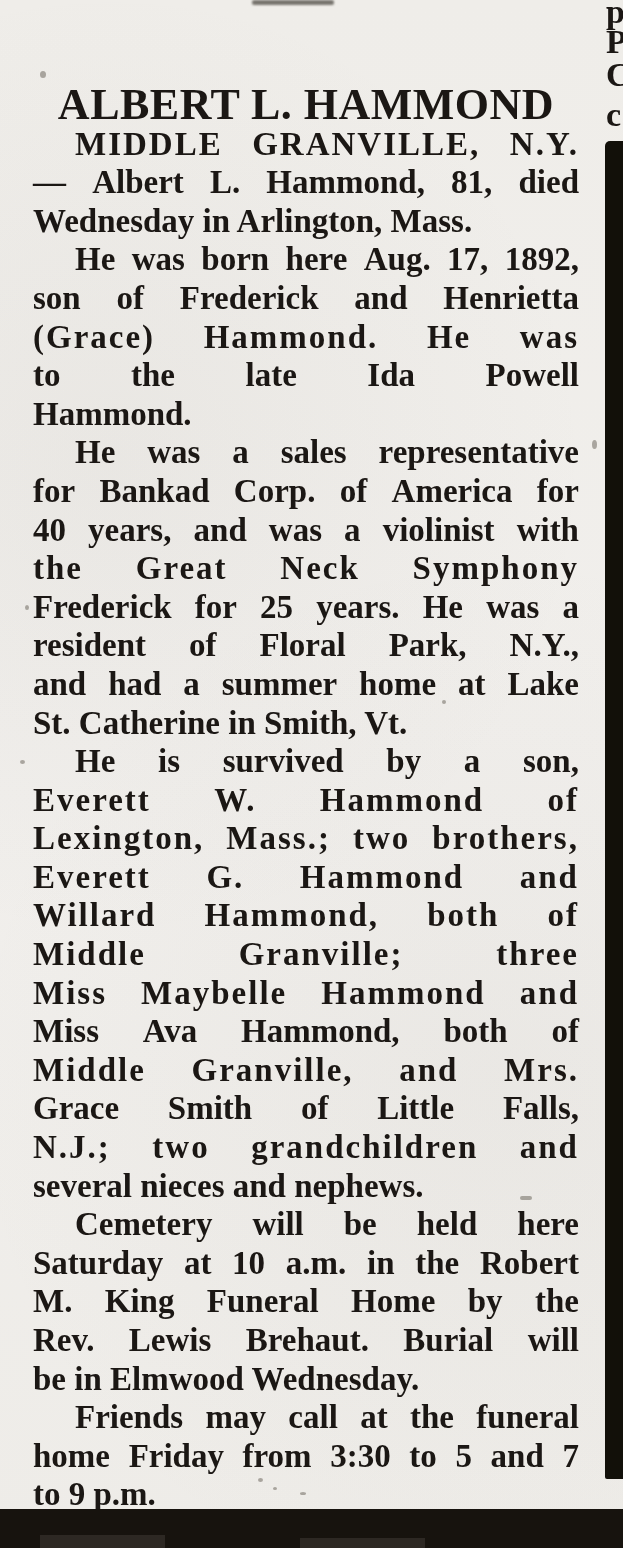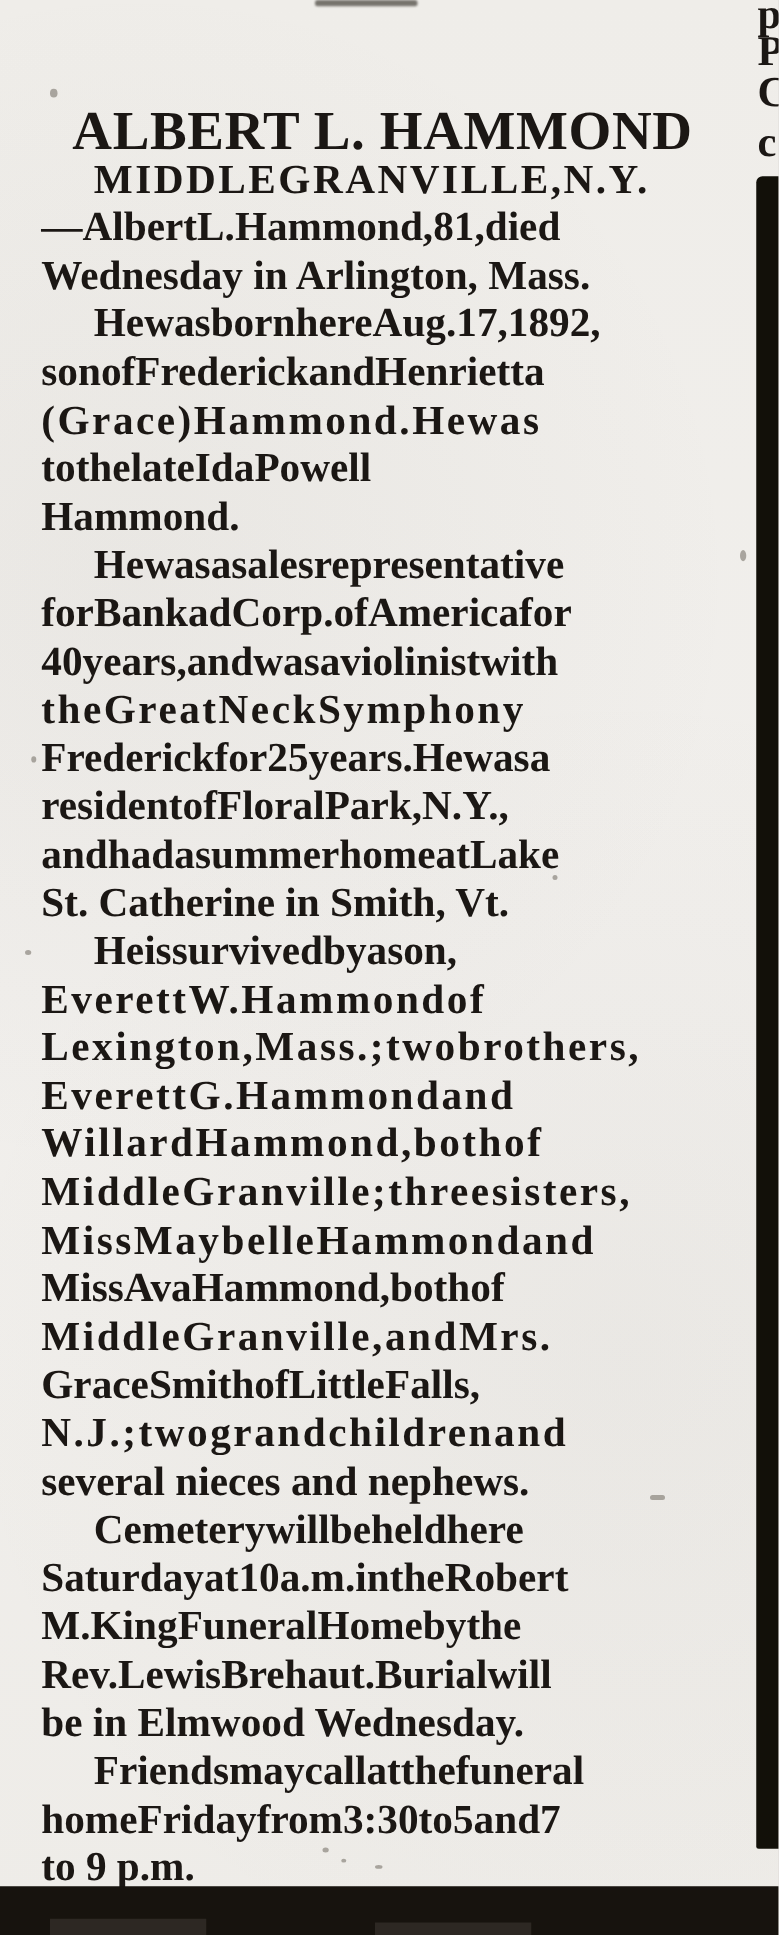--- a/index.html
+++ b/index.html
@@ -29,20 +29,21 @@
   .headline {
     text-align: center;
     font-size: 44px;
     letter-spacing: 0.5px;
     white-space: nowrap;
     margin-top: 34px;
   }
   .bline { white-space: nowrap; }
   .bline.just {
     display: flex;
+    justify-content: space-between;
     white-space: normal;
   }
   .bline.indent { padding-left: 42px; }
   .bline.tracked { letter-spacing: 2px; }
   .bline span { display: inline-block; }
   
   .v-rule {
     position: absolute;
     left: 605px; top: 141px;
     width: 18px; height: 1338px;
@@ -225,21 +226,20 @@
         <div class="bline just tracked">
           <span>Willard</span>
           <span>Hammond,</span>
           <span>both</span>
           <span>of</span>
         </div>
         <div class="bline just tracked">
           <span>Middle</span>
           <span>Granville;</span>
           <span>three</span>
-          <span>sisters,</span>
         </div>
         <div class="bline just tracked">
           <span>Miss</span>
           <span>Maybelle</span>
           <span>Hammond</span>
           <span>and</span>
         </div>
         <div class="bline just">
           <span>Miss</span>
           <span>Ava</span>

